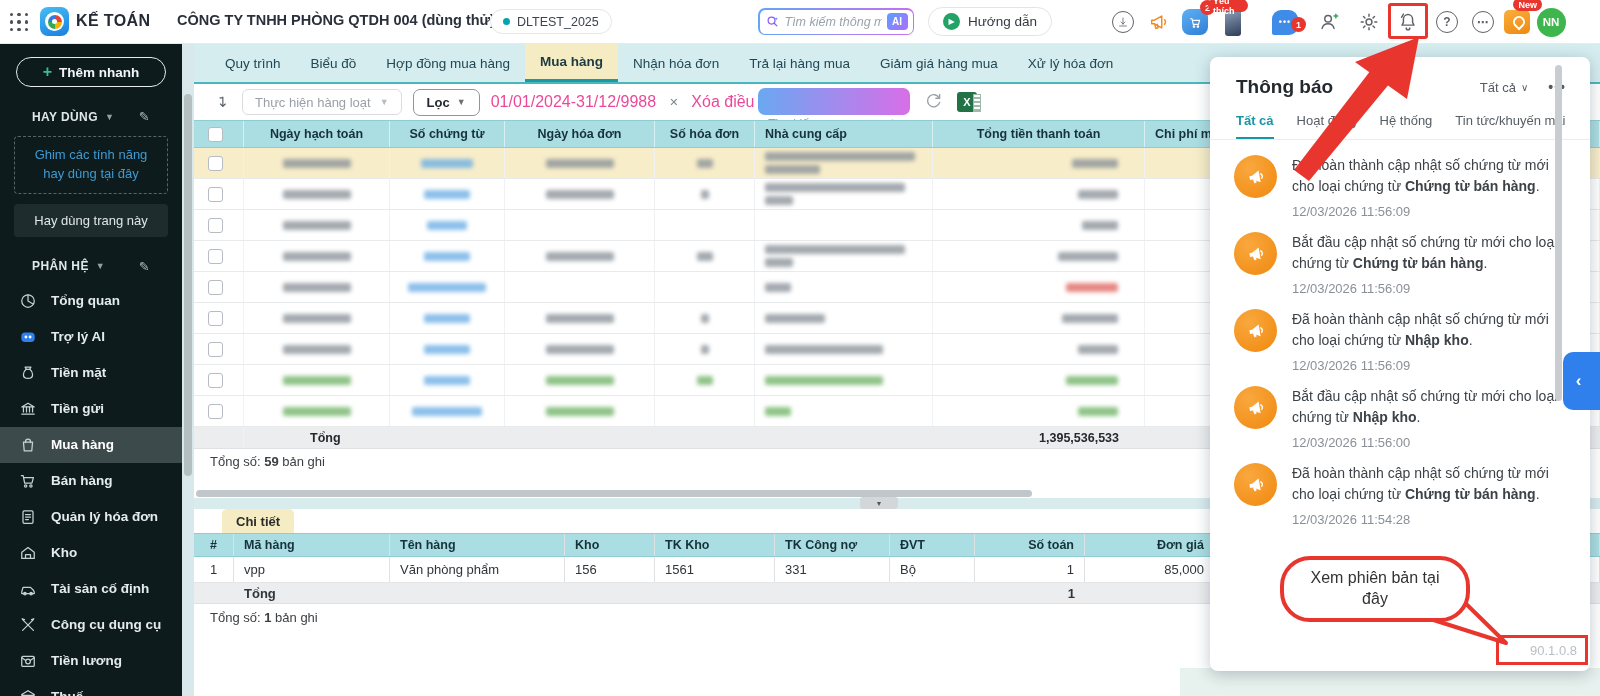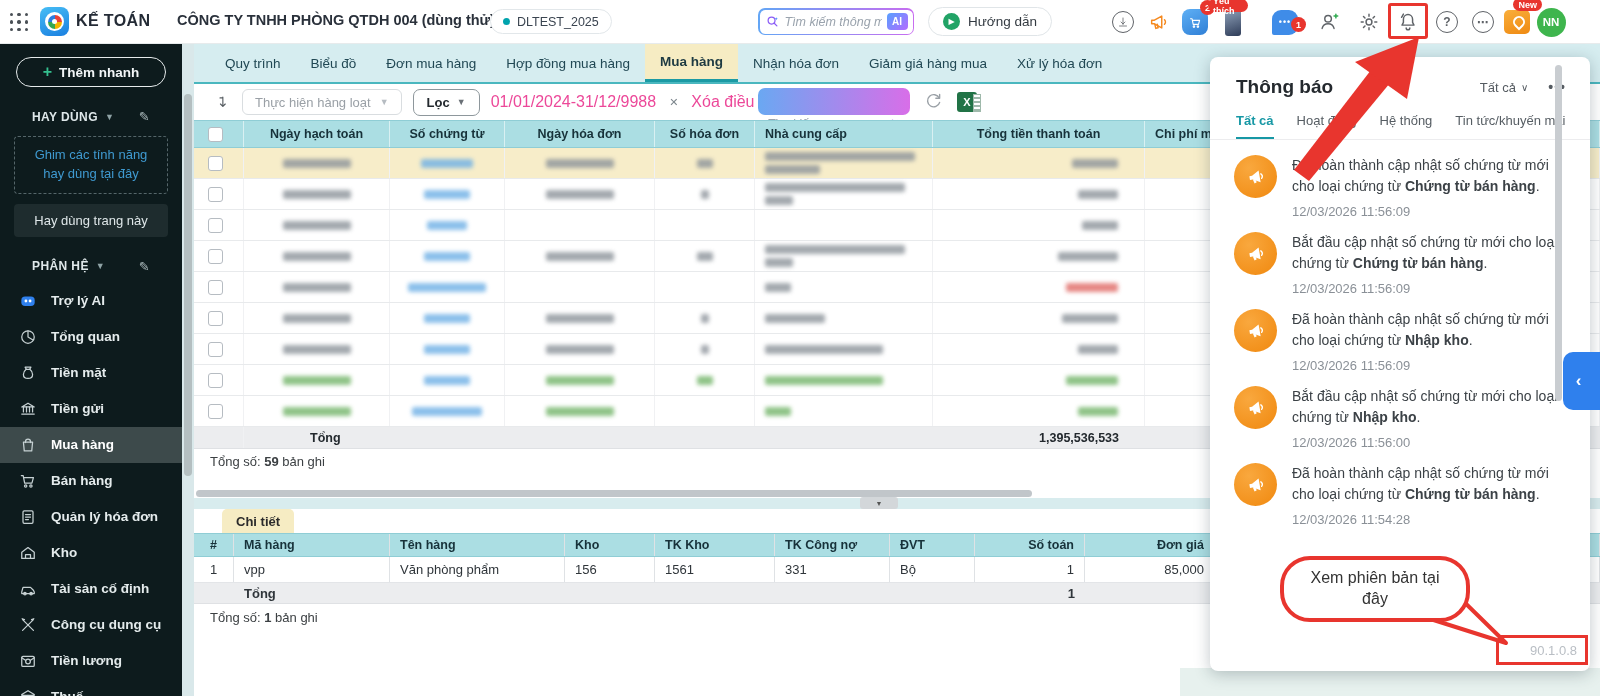--- a/index.html
+++ b/index.html
@@ -254,35 +254,35 @@
   <div class="pinbtn">Hay dùng trang này</div>
   <div class="sechead">
       <span>PHÂN HỆ</span>
       <span class="caret">▼</span>
       <span class="pencil">✎</span>
     </div>
   <div class="menu">
       <div class="mitem">
         <span class="micon">
           <svg width="20" height="20" viewBox="0 0 24 24">
+            <circle cx="12" cy="12" r="7.5"></circle>
+            <path d="M12 4.5V12l5.5 3.2"></path>
+          </svg>
+        </span>
+        <span>Tổng quan</span>
+      </div>
+      <div class="mitem">
+        <span class="micon">
+          <svg width="20" height="20" viewBox="0 0 24 24">
             <rect x="4" y="6.5" width="16" height="11.5" rx="4.5" fill="#2f80ed" stroke="none"></rect>
             <circle cx="9.5" cy="12" r="1.7" fill="#fff" stroke="none"></circle>
             <circle cx="14.5" cy="12" r="1.7" fill="#fff" stroke="none"></circle>
           </svg>
         </span>
         <span>Trợ lý AI</span>
-      </div>
-      <div class="mitem">
-        <span class="micon">
-          <svg width="20" height="20" viewBox="0 0 24 24">
-            <circle cx="12" cy="12" r="7.5"></circle>
-            <path d="M12 4.5V12l5.5 3.2"></path>
-          </svg>
-        </span>
-        <span>Tổng quan</span>
       </div>
       <div class="mitem">
         <span class="micon">
           <svg width="20" height="20" viewBox="0 0 24 24">
             <path d="M10 7.5 8.5 5h7L14 7.5"></path>
             <path d="M9.8 7.5h4.4c2.2 1.8 3.3 4 3.3 6.2 0 3-2.2 4.8-5.5 4.8s-5.5-1.8-5.5-4.8c0-2.2 1.1-4.4 3.3-6.2z"></path>
           </svg>
         </span>
         <span>Tiền mặt</span>
       </div>
@@ -372,24 +372,24 @@
     </div>
 </div>
 <div class="side-scroll">
     <span class="thumb"></span>
   </div>
 
 <div class="content">
   <div class="tabbar">
       <div class="tab">Quy trình</div>
       <div class="tab">Biểu đồ</div>
-      <div class="tab">Đơn mua hàng</div>
       <div class="tab">Hợp đồng mua hàng</div>
       <div class="tab active">Mua hàng</div>
       <div class="tab">Nhận hóa đơn</div>
+      <div class="tab">Trả lại hàng mua</div>
       <div class="tab">Giảm giá hàng mua</div>
       <div class="tab">Xử lý hóa đơn</div>
     </div>
 
   <div class="toolbar">
     <svg width="17" height="17" viewBox="0 0 24 24">
         <path d="M8.5 5.5h4M12.5 4.5v13M12.5 17.5l-3.4-3.4M12.5 17.5l3.4-3.4"></path>
       </svg>
     <div class="btn-batch">
         <span>Thực hiện hàng loạt</span>

